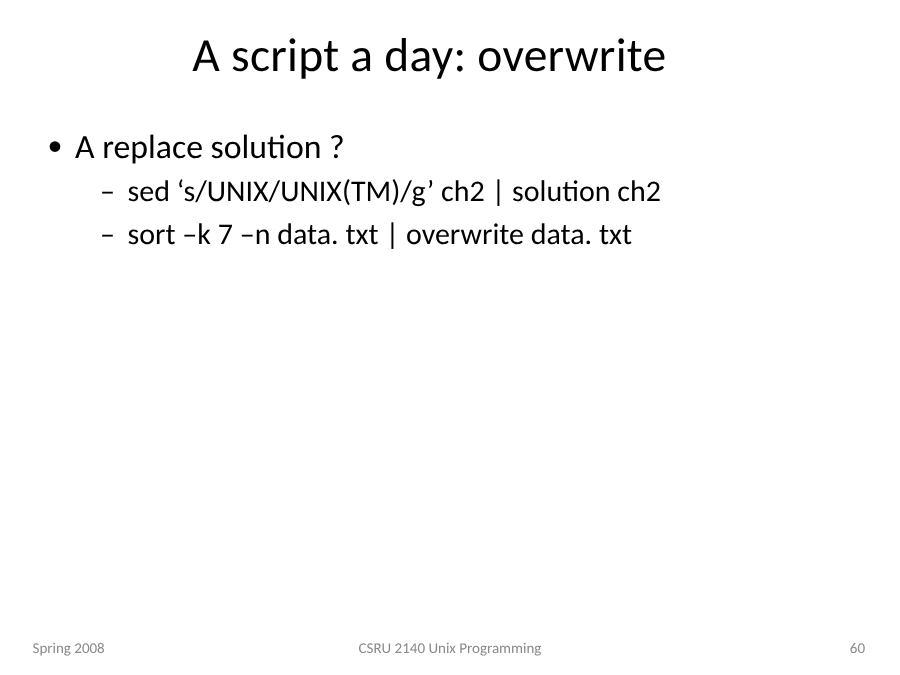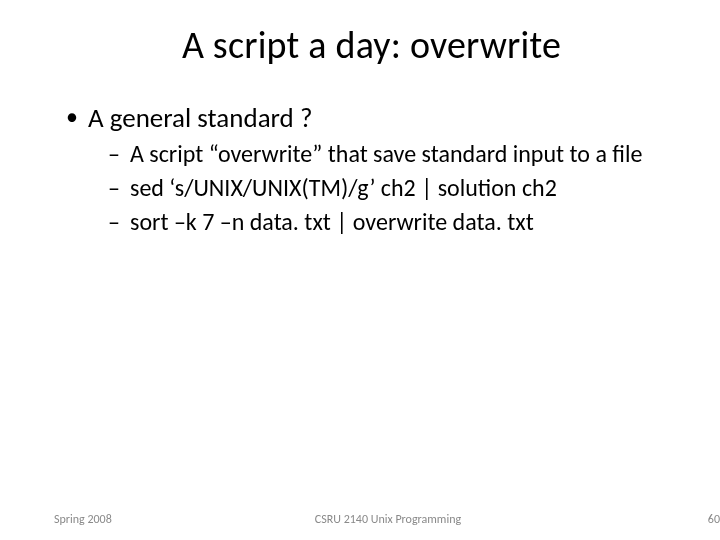--- a/index.html
+++ b/index.html
@@ -10,21 +10,20 @@
     background: #fff;
     font-family: Calibri, "Segoe UI", Arial, sans-serif;
     color: #000;
     overflow: hidden;
   }
   .slide {
     position: relative;
     width: 687px;
     height: 540px;
     box-sizing: border-box;
-    margin-left: 28px;
   }
   .title {
     text-align: center;
     font-size: 38px;
     font-weight: 400;
     padding-top: 22px;
     padding-bottom: 8px;
     letter-spacing: 0.2px;
   }
   .body {
@@ -98,25 +97,22 @@
 
 <div class="slide">
 
   <div class="title">A script a day: overwrite</div>
 
   <div class="body">
     <ul class="level1">
 
 
       <li>
-        <span>A general standard ?</span>
+        <span>A replace solution ?</span>
         <ul class="level2">
-          <li>
-            <span>A script “overwrite” that save standard input to a file</span>
-          </li>
           <li>
             <span>sed ‘s/UNIX/UNIX(TM)/g’ ch2 | solution ch2</span>
           </li>
           <li>
             <span>sort –k 7 –n data. txt | overwrite data. txt</span>
           </li>
         </ul>
       </li>
 
     </ul>

